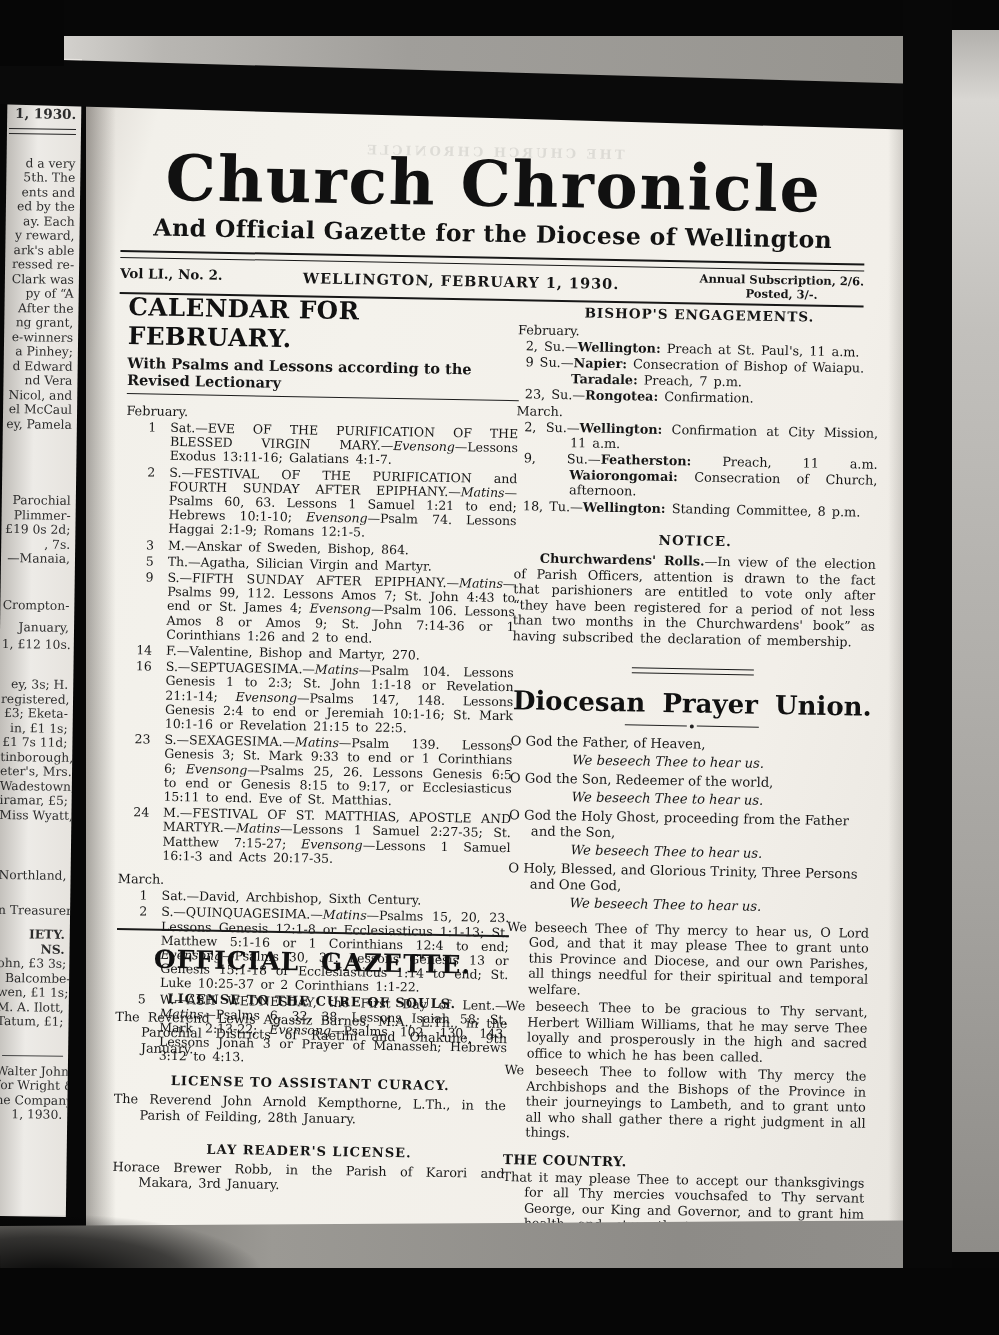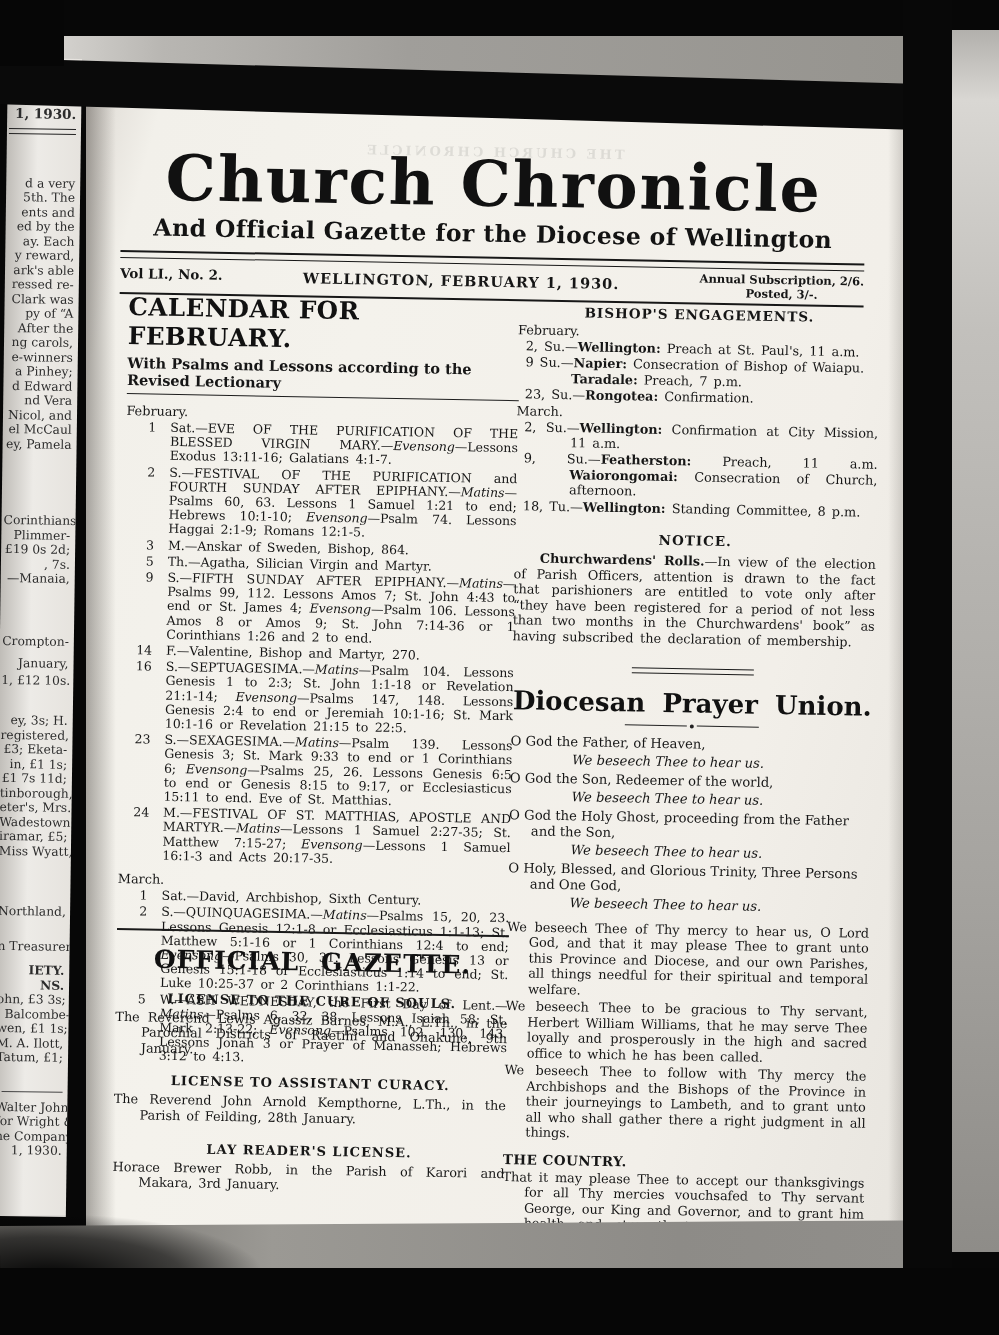--- a/index.html
+++ b/index.html
@@ -105,45 +105,45 @@
 <div id="scene">
 
   <div class="top-gray"></div>
   <div class="right-strip"></div>
 
   <div id="prev-strip">
     <div class="inner">
       <div class="edge-header">1, 1930.</div>
       <div class="edge-double-rule"></div>
       <div id="prev-lines">
-          <div class="edge-line" style="margin-top: 42px;">d a very</div>
+          <div class="edge-line" style="margin-top: 22px;">d a very</div>
           <div class="edge-line">5th.  The</div>
           <div class="edge-line">ents and</div>
           <div class="edge-line">ed by the</div>
           <div class="edge-line">ay.  Each</div>
           <div class="edge-line">y reward,</div>
           <div class="edge-line">ark's able</div>
           <div class="edge-line">ressed re-</div>
           <div class="edge-line">Clark was</div>
           <div class="edge-line">py of “A</div>
           <div class="edge-line">After the</div>
-          <div class="edge-line">ng carols,</div>
+          <div class="edge-line">ng grant,</div>
           <div class="edge-line">e-winners</div>
           <div class="edge-line">a Pinhey;</div>
           <div class="edge-line">d Edward</div>
           <div class="edge-line">nd  Vera</div>
           <div class="edge-line">Nicol, and</div>
           <div class="edge-line">el McCaul</div>
           <div class="edge-line">ey, Pamela</div>
-          <div class="edge-line" style="margin-top: 62px;">Corinthians</div>
+          <div class="edge-line" style="margin-top: 62px;">Parochial</div>
           <div class="edge-line">Plimmer-</div>
           <div class="edge-line">£19 0s 2d;</div>
           <div class="edge-line">, 7s.</div>
           <div class="edge-line">—Manaia,</div>
-          <div class="edge-line" style="margin-top: 48px; text-align: right;">Crompton-</div>
+          <div class="edge-line" style="margin-top: 32px; text-align: right;">Crompton-</div>
           <div class="edge-line" style="margin-top: 8px;">January,</div>
           <div class="edge-line" style="margin-top: 2px;">1, £12 10s.</div>
           <div class="edge-line" style="margin-top: 26px;">ey, 3s; H.</div>
           <div class="edge-line">registered,</div>
           <div class="edge-line">£3; Eketa-</div>
           <div class="edge-line">in, £1 1s;</div>
           <div class="edge-line">£1 7s 11d;</div>
           <div class="edge-line">tinborough,</div>
           <div class="edge-line">eter's, Mrs.</div>
           <div class="edge-line">Wadestown,</div>

